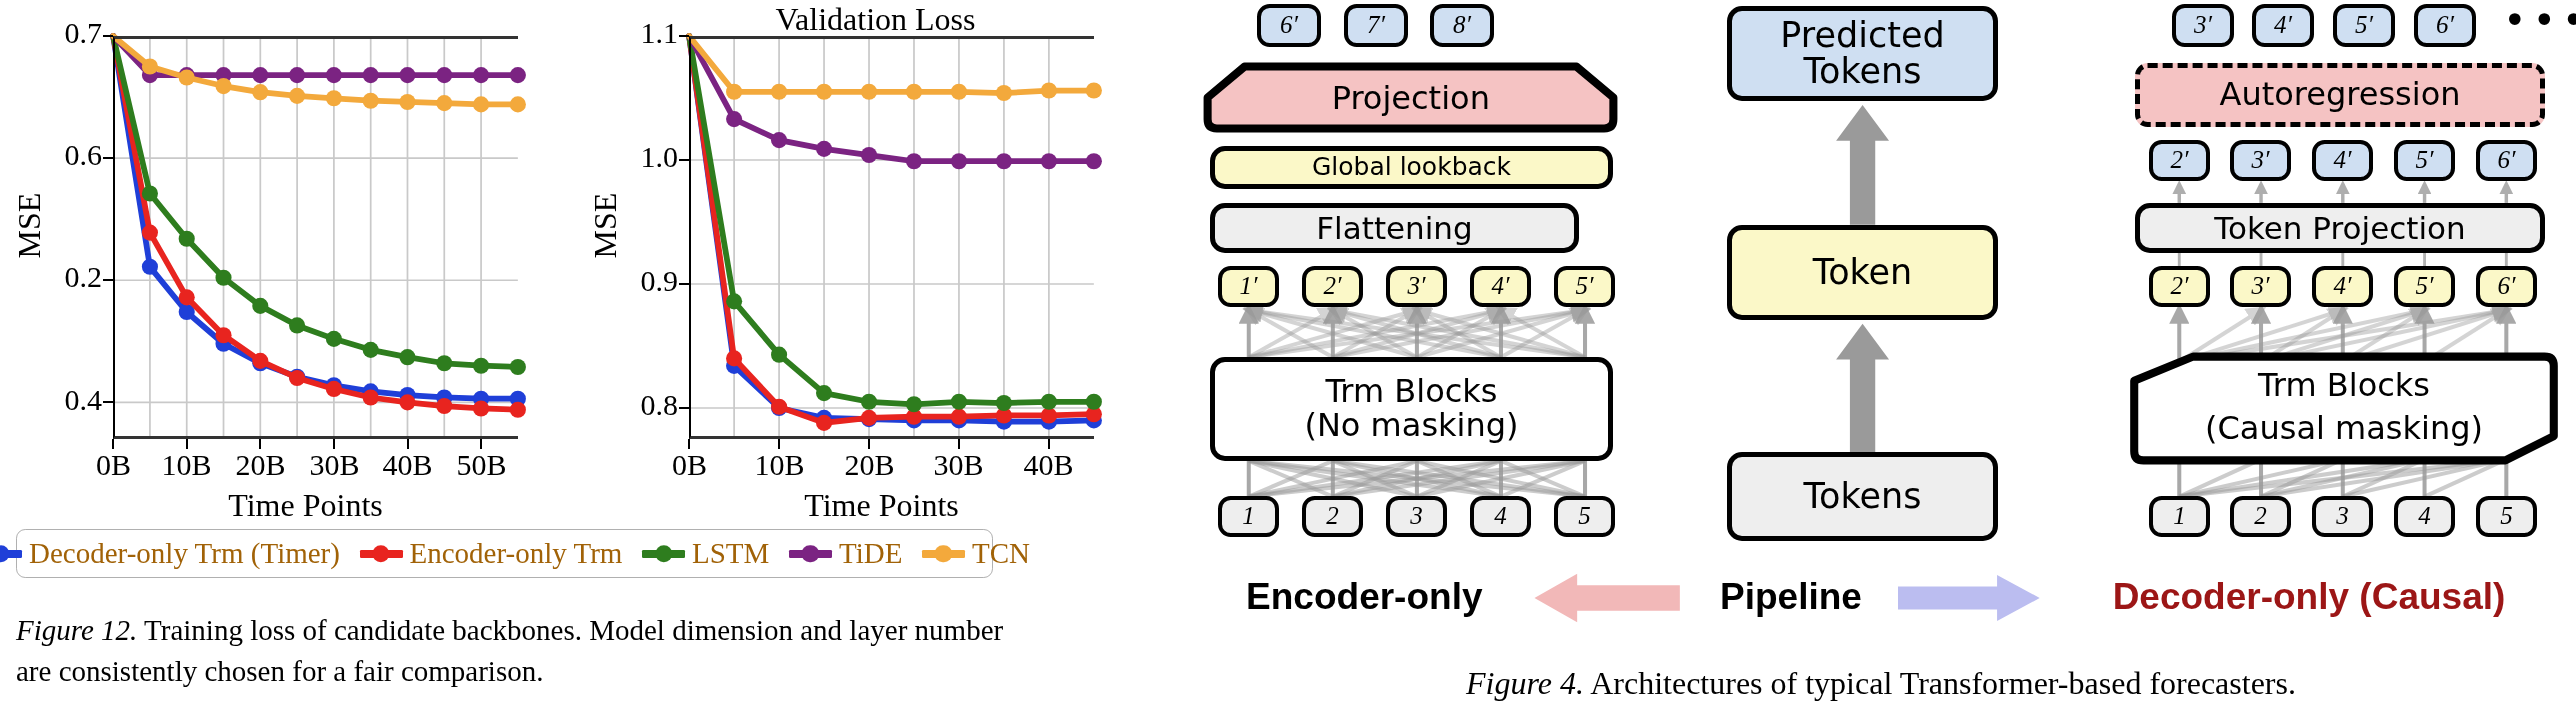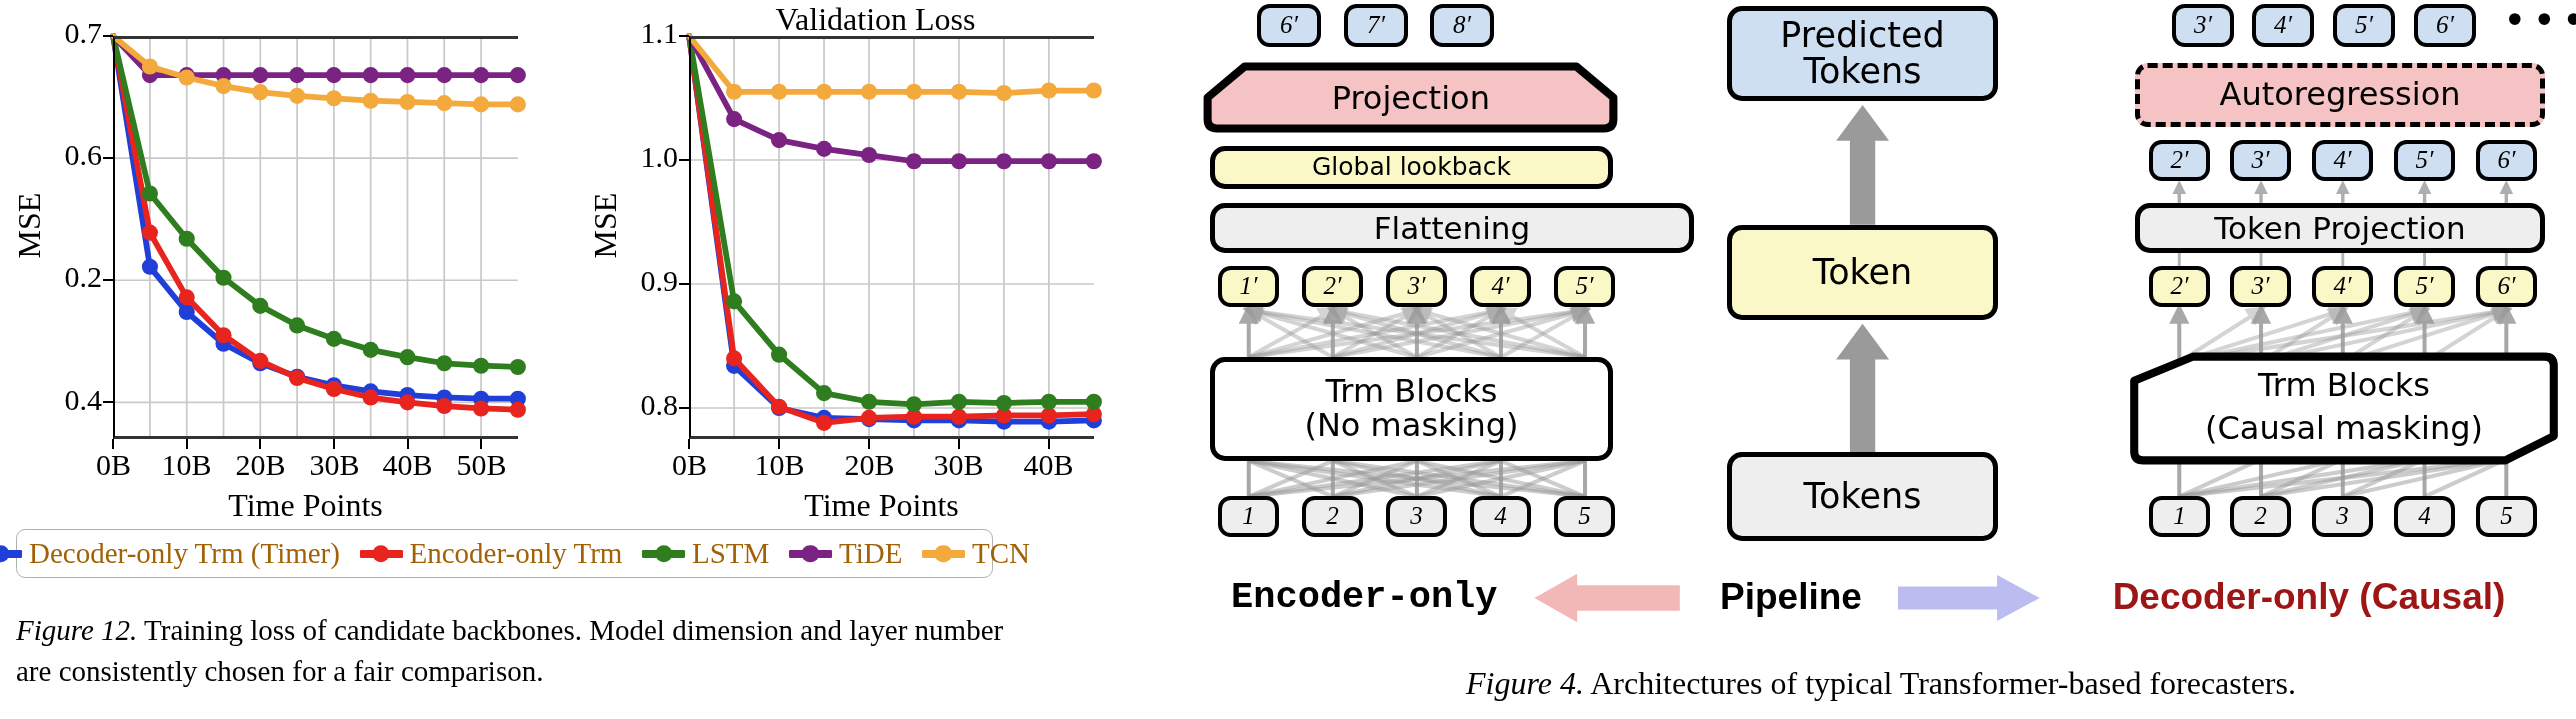--- a/index.html
+++ b/index.html
@@ -422,21 +422,21 @@
       <svg width="415" height="71" viewBox="0 0 720 124" preserveAspectRatio="none">
         <path d="M72 8 L648 8 L712 62 L712 100 Q712 116 696 116 L24 116 Q8 116 8 100 L8 62 Z" fill="#f5c3c3" stroke="#000" stroke-width="14" stroke-linejoin="round"></path>
       </svg>
       <div class="big-label" style="left:0;top:0;width:415px;height:71px;font-size:32px;">Projection</div>
     </div>
 
     <div class="node yellow" style="left:24px;top:146px;width:403px;height:43px;">
       <span style="font-size:25px;">Global lookback</span>
     </div>
 
-    <div class="node grey" style="left:24px;top:203px;width:484px;height:50px;">
+    <div class="node grey" style="left:24px;top:203px;width:369px;height:50px;">
       <span style="font-size:31px;">Flattening</span>
     </div>
 
     <div id="enc-hidden">
         <div class="node tok yellow" style="left: 32px; top: 266px; width: 61px; height: 41px; border-radius: 12.7px; border-width: 4.6px;">1′</div>
         <div class="node tok yellow" style="left: 116px; top: 266px; width: 61px; height: 41px; border-radius: 12.7px; border-width: 4.6px;">2′</div>
         <div class="node tok yellow" style="left: 200px; top: 266px; width: 61px; height: 41px; border-radius: 12.7px; border-width: 4.6px;">3′</div>
         <div class="node tok yellow" style="left: 284px; top: 266px; width: 61px; height: 41px; border-radius: 12.7px; border-width: 4.6px;">4′</div>
         <div class="node tok yellow" style="left: 368px; top: 266px; width: 61px; height: 41px; border-radius: 12.7px; border-width: 4.6px;">5′</div>
       </div>
@@ -506,21 +506,21 @@
     </div>
 
     <div id="dec-in">
         <div class="node tok grey" style="left: 963px; top: 496px; width: 61px; height: 41px; border-radius: 12.7px; border-width: 4.6px;">1</div>
         <div class="node tok grey" style="left: 1044px; top: 496px; width: 61px; height: 41px; border-radius: 12.7px; border-width: 4.6px;">2</div>
         <div class="node tok grey" style="left: 1126px; top: 496px; width: 61px; height: 41px; border-radius: 12.7px; border-width: 4.6px;">3</div>
         <div class="node tok grey" style="left: 1208px; top: 496px; width: 61px; height: 41px; border-radius: 12.7px; border-width: 4.6px;">4</div>
         <div class="node tok grey" style="left: 1290px; top: 496px; width: 61px; height: 41px; border-radius: 12.7px; border-width: 4.6px;">5</div>
       </div>
 
-    <div class="bottom-label" style="left:17.3px;top:576px;width:322px;font-family:Liberation Mono, monospace;">Encoder-only</div>
+    <div class="bottom-label" style="left:17.3px;top:576px;width:322px;">Encoder-only</div>
     <svg width="150" height="58" style="position:absolute;left:345px;top:569px;" viewBox="0 0 260 100">
       <path d="M258 28 L80 28 L80 8 L6 50 L80 92 L80 72 L258 72 Z" fill="#f2b8b8"></path>
     </svg>
     <div class="bottom-label" style="left:507px;top:576px;width:196px;">Pipeline</div>
     <svg width="144" height="58" style="position:absolute;left:712px;top:569px;" viewBox="0 0 250 100">
       <path d="M0 30 L172 30 L172 10 L246 50 L172 90 L172 70 L0 70 Z" fill="#bbbdf0"></path>
     </svg>
     <div class="bottom-label" style="left:864px;top:576px;width:518px;color:#9c1616;">Decoder-only (Causal)</div>
 
     <div class="fig-caption" style="left:0px;top:661px;width:1390px;text-align:center;font-size:32px;">

